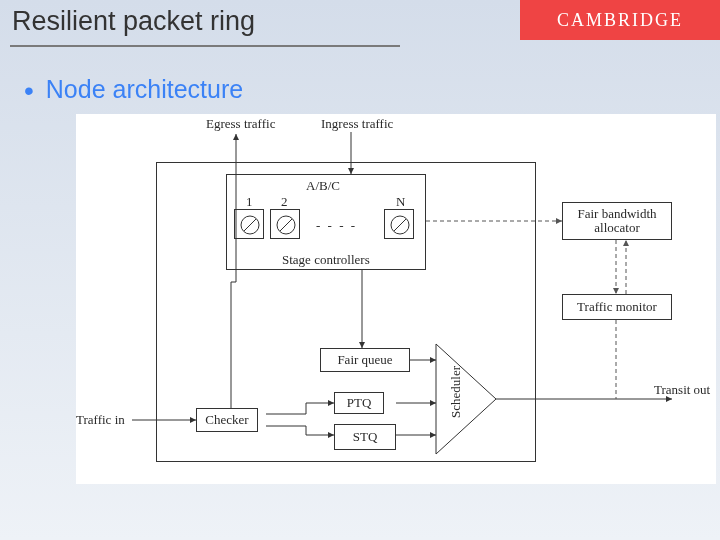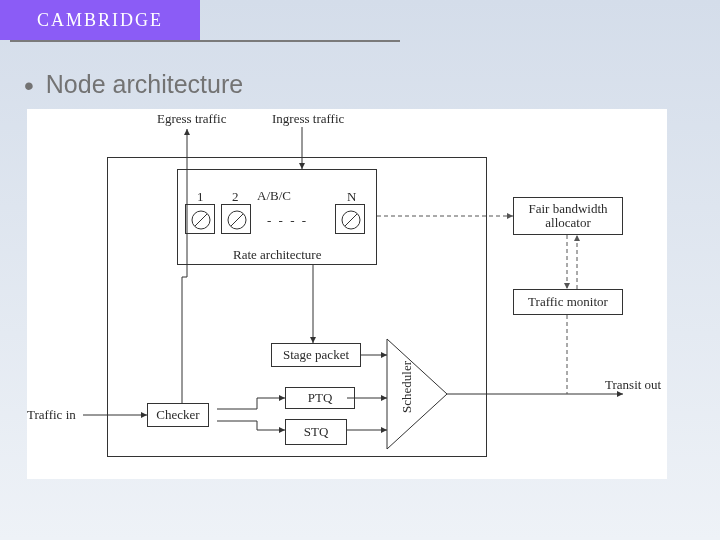--- a/index.html
+++ b/index.html
@@ -15,50 +15,50 @@
     display: flex;
     align-items: flex-start;
   }
   .title {
     font-size: 27px;
     color: #333;
     padding: 6px 12px 8px;
     flex: 1;
   }
   .logo {
-    background: #8b5cf6;
+    background: #ef4444;
     height: 40px;
     width: 200px;
     display: flex;
     align-items: center;
     justify-content: center;
   }
   .logo-text {
     color: #fff;
     font-family: "Times New Roman", serif;
     font-size: 18px;
     letter-spacing: 2px;
   }
   .title-rule {
     border: none;
     border-top: 2px solid #7a7a7a;
     margin: 0 0 0 10px;
     width: 390px;
   }
   .bullet {
     font-size: 25px;
-    color: #737373;
+    color: #3b82f6;
     padding: 28px 10px 10px 24px;
   }
   .bullet .dot { font-size: 28px; line-height: 0; vertical-align: middle; margin-right: 12px; }
   .diagram-wrap {
     background: #fff;
     width: 640px;
     height: 370px;
-    margin-left: 27px;
+    margin-left: 76px;
     position: relative;
     font-family: "Times New Roman", serif;
   }
   .dlabel {
     position: absolute;
     font-size: 13px;
     color: #2a2a2a;
     white-space: nowrap;
   }
   .box {
@@ -71,39 +71,40 @@
     font-size: 13px;
     color: #2a2a2a;
     text-align: center;
   }
   svg { position: absolute; top: 0; left: 0; }
 </style>
 </head>
 <body>
 
 <div class="header">
+  <div class="title">Resilient packet ring</div>
   <div class="logo">
     <span class="logo-text">CAMBRIDGE</span>
   </div>
 </div>
 <hr class="title-rule">
 
 <div class="bullet">
   <span class="dot">•</span><span>Node architecture</span>
 </div>
 
 <div class="diagram-wrap">
 
   <div class="dlabel" style="left:130px; top:2px;">Egress traffic</div>
   <div class="dlabel" style="left:245px; top:2px;text-align:center;">Ingress traffic</div>
 
   <div class="box" style="left:80px; top:48px; width:380px; height:300px; border:1.5px solid #333;"></div>
 
   <div class="box" style="left:150px; top:60px; width:200px; height:96px;"></div>
-  <div class="dlabel" style="left:230px; top:79px;">A/B/C</div>
+  <div class="dlabel" style="left:230px; top:64px;">A/B/C</div>
   <div class="dlabel" style="left:170px; top:80px;">1</div>
   <div class="dlabel" style="left:205px; top:80px;">2</div>
   <div class="dlabel" style="left:320px; top:80px;">N</div>
 
   <div class="box" style="left:158px; top:95px; width:30px; height:30px;">
     <svg width="30" height="30">
         <circle cx="15" cy="15" r="9" stroke="#333" fill="none"></circle>
         <line x1="9" y1="21" x2="21" y2="9" stroke="#333"></line>
       </svg>
   </div>
@@ -113,35 +114,35 @@
         <line x1="9" y1="21" x2="21" y2="9" stroke="#333"></line>
       </svg>
   </div>
   <div class="box" style="left:308px; top:95px; width:30px; height:30px;">
     <svg width="30" height="30">
         <circle cx="15" cy="15" r="9" stroke="#333" fill="none"></circle>
         <line x1="9" y1="21" x2="21" y2="9" stroke="#333"></line>
       </svg>
   </div>
   <div class="dlabel" style="left:240px; top:104px; letter-spacing:2px;">- - - -</div>
-  <div class="dlabel" style="left:206px; top:138px;">Rate architecture</div>
+  <div class="dlabel" style="left:206px; top:138px;">Stage controllers</div>
 
   <div class="box" style="left:486px; top:88px; width:110px; height:38px; line-height:1.1; padding:2px;">
     <span>Fair bandwidth allocator</span>
   </div>
 
   <div class="box" style="left:486px; top:180px; width:110px; height:26px;">
     <span>Traffic monitor</span>
   </div>
 
   <div class="box" style="left:244px; top:234px; width:90px; height:24px;">
-    <span>Stage packet</span>
+    <span>Fair queue</span>
   </div>
 
-  <div class="box" style="left:258px; top:278px; width:70px; height:22px;">
+  <div class="box" style="left:258px; top:278px; width:50px; height:22px;">
     <span>PTQ</span>
   </div>
   <div class="box" style="left:258px; top:310px; width:62px; height:26px;">
     <span>STQ</span>
   </div>
 
   <div class="box" style="left:120px; top:294px; width:62px; height:24px;">
     <span>Checker</span>
   </div>
 

